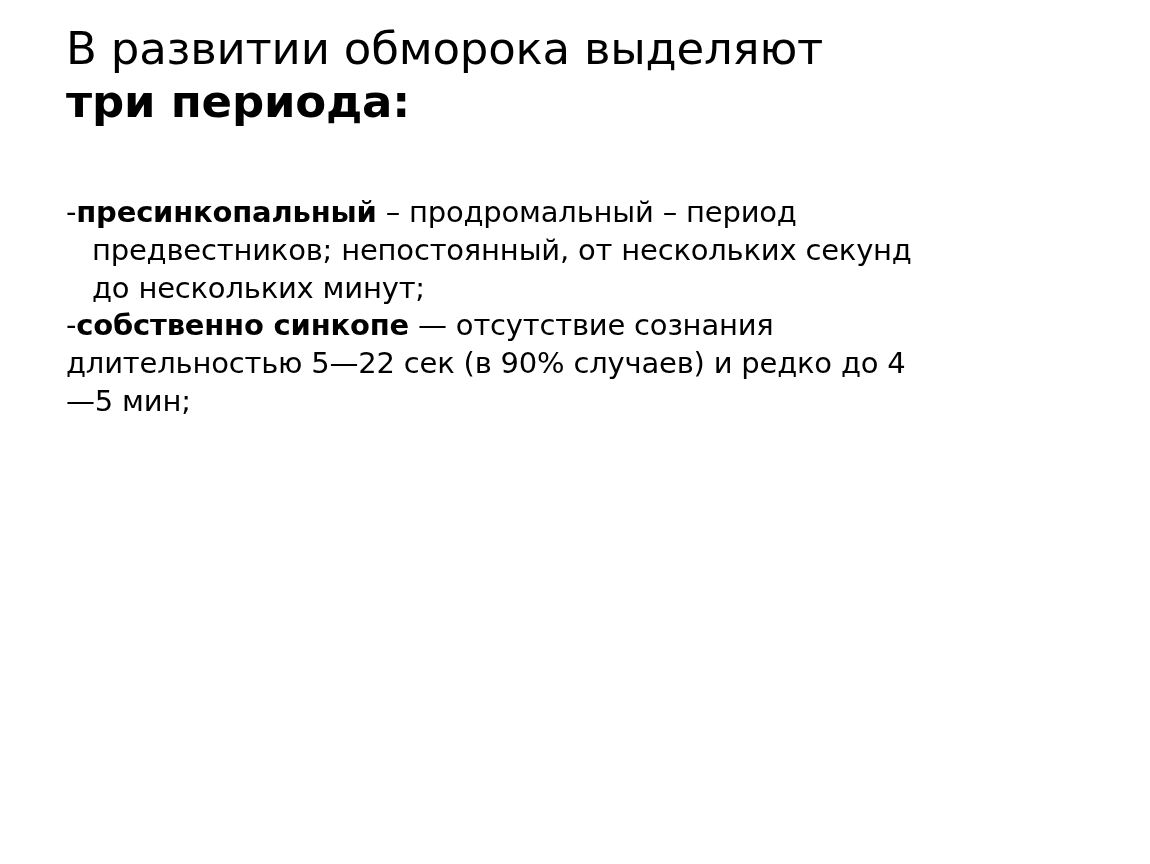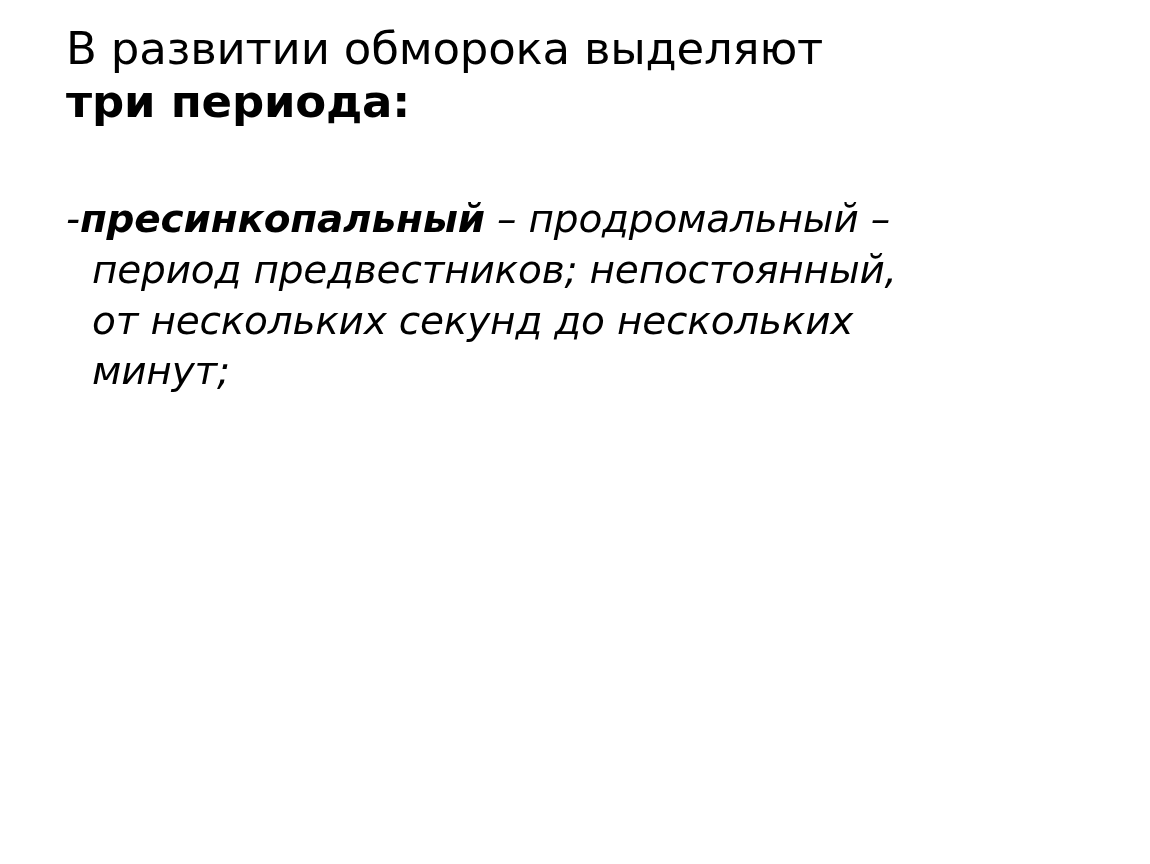--- a/index.html
+++ b/index.html
@@ -29,26 +29,25 @@
     margin: 0;
     padding: 0;
   }
   .slide-title .strong {
     font-weight: 700;
   }
   .body-block {
     margin-top: 66px;
   }
   .bullet-line {
-    font-size: 39px;
+    font-size: 29px;
     line-height: 1.30;
     letter-spacing: -0.2px;
     margin: 0;
     padding: 0;
-    font-style: italic;
   }
   .bullet-line .strong {
     font-weight: 700;
   }
   .hang {
     text-indent: 0;
     padding-left: 0;
   }
   .indent-wrap {
     padding-left: 26px;
@@ -62,16 +61,17 @@
 <body>
 
 <div class="slide">
 
   <h1 class="slide-title"><span>В развитии обморока выделяют </span><span class="strong">три периода:</span></h1>
 
   <div class="body-block">
 
     <p class="bullet-line para indent-wrap"><span>-</span><span class="strong">пресинкопальный</span><span> – продромальный – период предвестников; непостоянный, от нескольких секунд до нескольких минут;</span></p>
 
+    <p class="bullet-line para hang"><span>-</span><span class="strong">собственно синкопе</span><span> — отсутствие сознания длительностью 5—22 сек (в 90% случаев) и редко до 4—5 мин;</span></p>
 
 
   </div>
 </div>
 
 </body></html>

